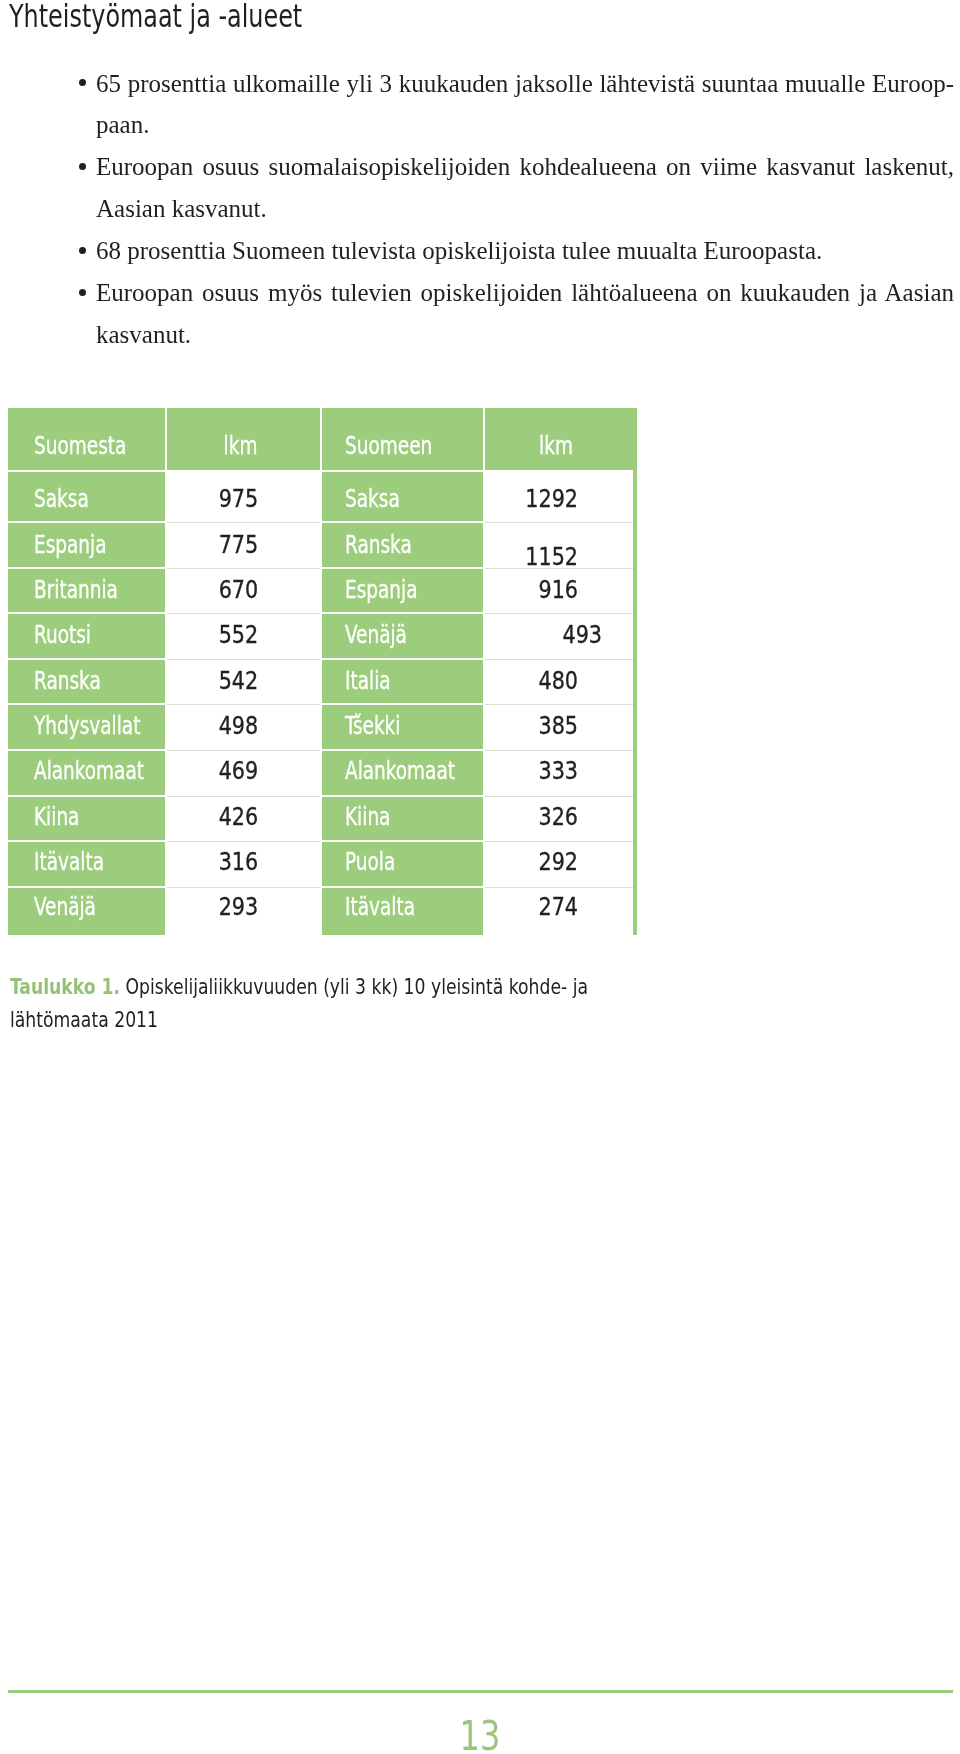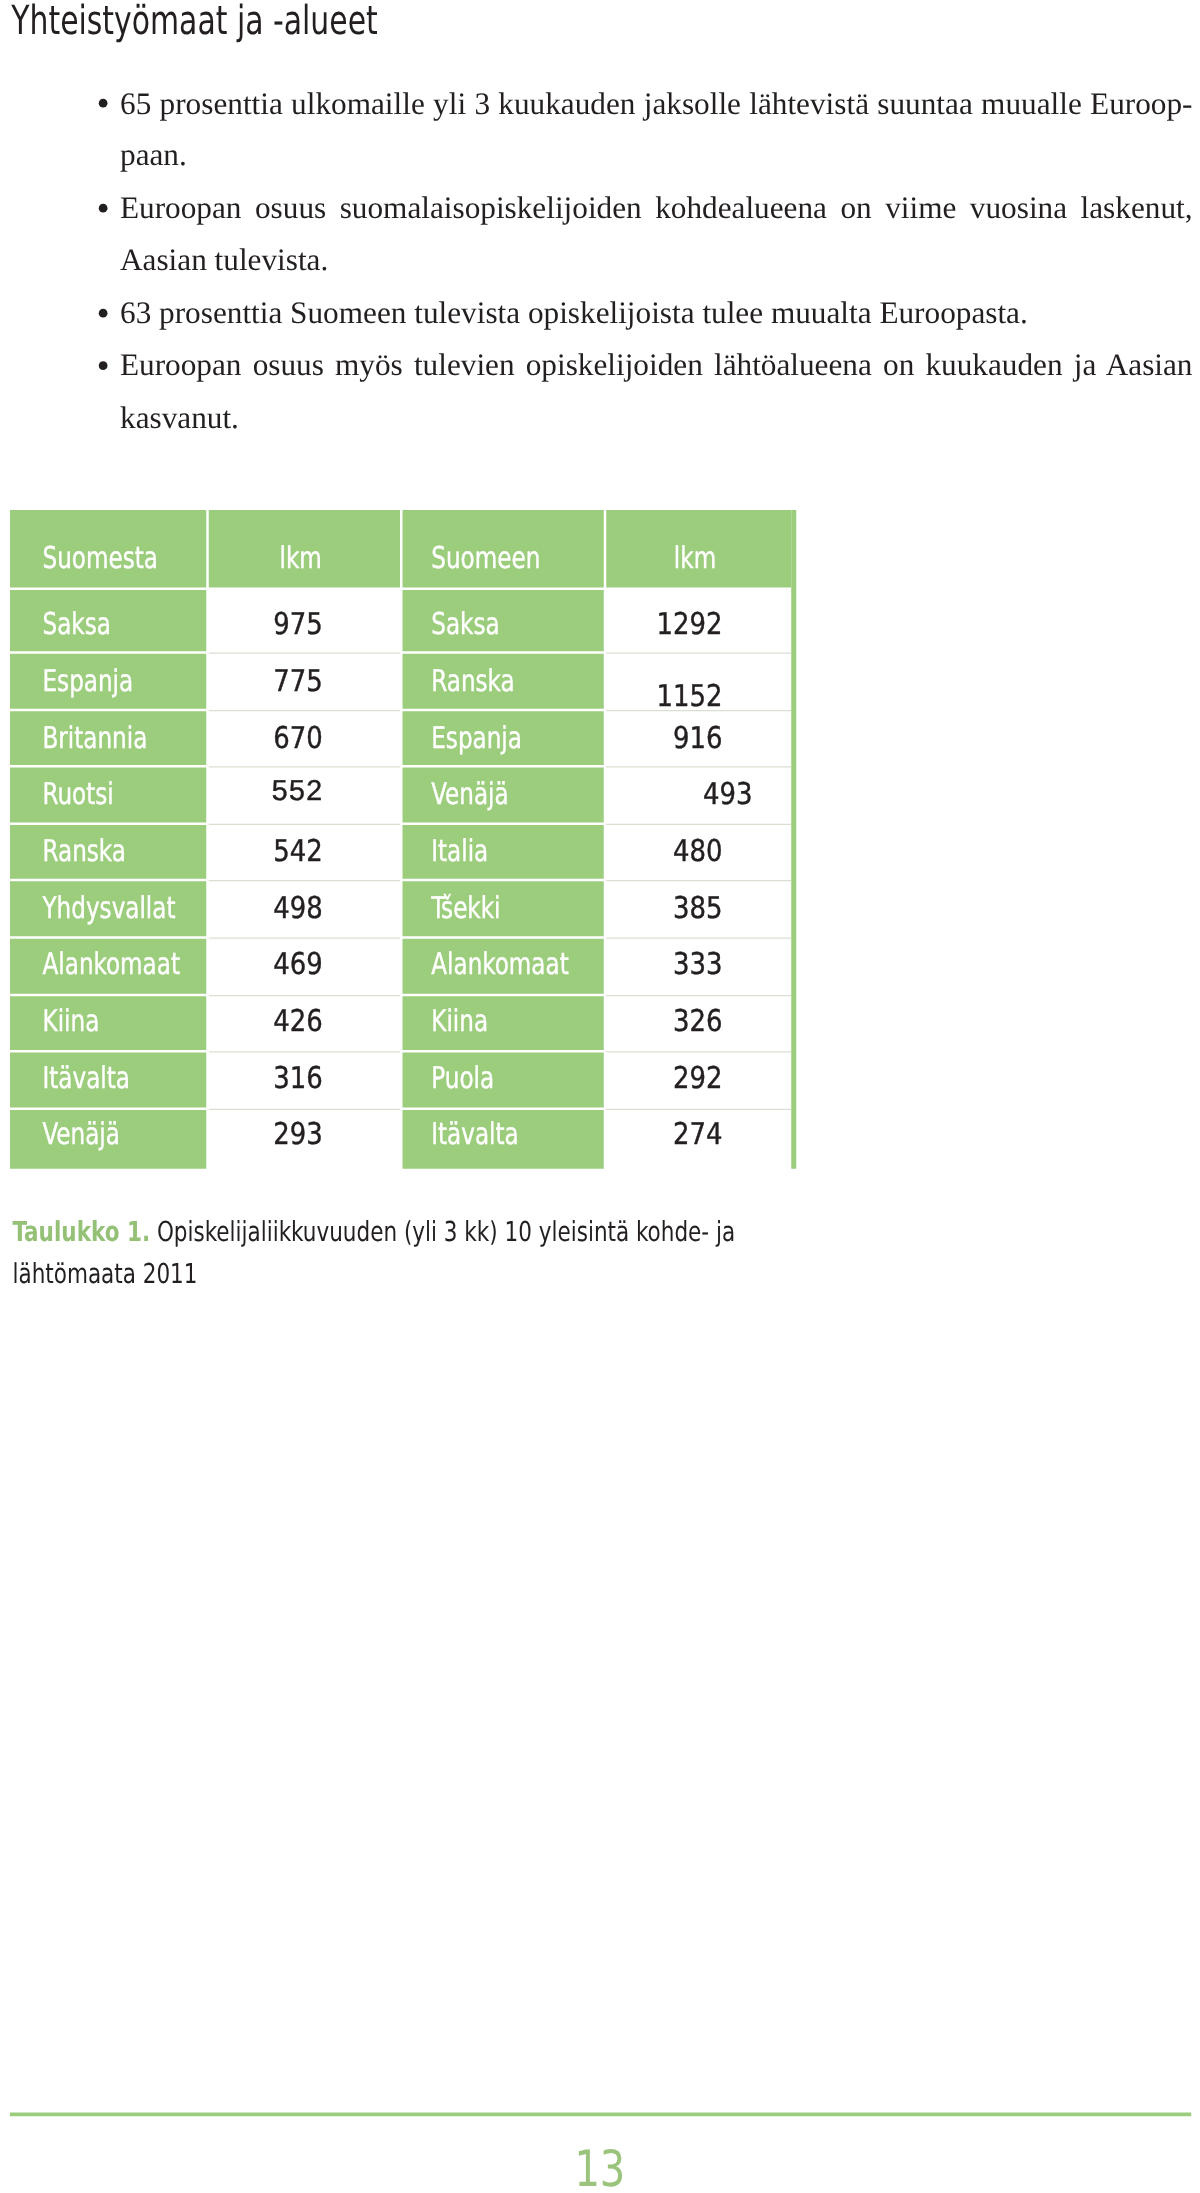--- a/index.html
+++ b/index.html
@@ -52,22 +52,22 @@
     line-height:40px; color:#9ac47c; }
   .pageno > span { display:inline-block; transform:scaleX(0.89); }
 </style>
 </head>
 <body>
 
 <div class="page">
   <h1 class="page-title">Yhteistyömaat ja -alueet</h1>
   <div class="bullets">
       <div class="bullet">65 prosenttia ulkomaille yli 3 kuukauden jaksolle lähtevistä suuntaa muualle Euroop­paan.</div>
-      <div class="bullet">Euroopan osuus suomalaisopiskelijoiden kohdealueena on viime vuosina laskenut, Aasian tulevista.</div>
-      <div class="bullet">63 prosenttia Suomeen tulevista opiskelijoista tulee muualta Euroopasta.</div>
+      <div class="bullet">Euroopan osuus suomalaisopiskelijoiden kohdealueena on viime kasvanut laskenut, Aasian kasvanut.</div>
+      <div class="bullet">68 prosenttia Suomeen tulevista opiskelijoista tulee muualta Euroopasta.</div>
       <div class="bullet">Euroopan osuus myös tulevien opiskelijoiden lähtöalueena on kuukauden ja Aasian kasvanut.</div>
     </div>
   <div class="data-table">
       <div class="cell name head" style="left: 0px; top: 0px; width: 157px; height: 62px;">
         <span style="top: 24.4px;">Suomesta</span>
       </div>
       <div class="cell num head" style="left: 159px; top: 0px; width: 153px; height: 62px;">
         <span style="left: -3px; width: 178.738px; top: 24.4px;">lkm</span>
       </div>
       <div class="cell name head col2" style="left: 314px; top: 0px; width: 161px; height: 62px;">
@@ -108,21 +108,21 @@
       </div>
       <div class="cell name col2" style="left: 314px; top: 160.5px; width: 161px; height: 43.5px;">
         <span style="top: 7.5px;">Espanja</span>
       </div>
       <div class="cell num" style="left: 477px; top: 160.5px; width: 148px; height: 43.5px;">
         <span style="left: 0px; width: 96.875px; top: 7.5px;">916</span>
       </div>
       <div class="cell name" style="left: 0px; top: 206px; width: 157px; height: 43.5px;">
         <span style="top: 7.3px;">Ruotsi</span>
       </div>
-      <div class="cell num" style="left: 159px; top: 206px; width: 153px; height: 43.5px; font-family: Liberation Mono, monospace;">
+      <div class="cell num" style="left: 159px; top: 206px; width: 153px; height: 43.5px;">
         <span style="left: 0px; width: 95px; top: 7.3px;">552</span>
       </div>
       <div class="cell name col2" style="left: 314px; top: 206px; width: 161px; height: 43.5px;">
         <span style="top: 7.3px;">Venäjä</span>
       </div>
       <div class="cell num" style="left: 501px; top: 206px; width: 148px; height: 43.5px;">
         <span style="left: 0px; width: 96.875px; top: 7.3px;">493</span>
       </div>
       <div class="cell name" style="left: 0px; top: 251.5px; width: 157px; height: 43.5px;">
         <span style="top: 7.1px;">Ranska</span>

